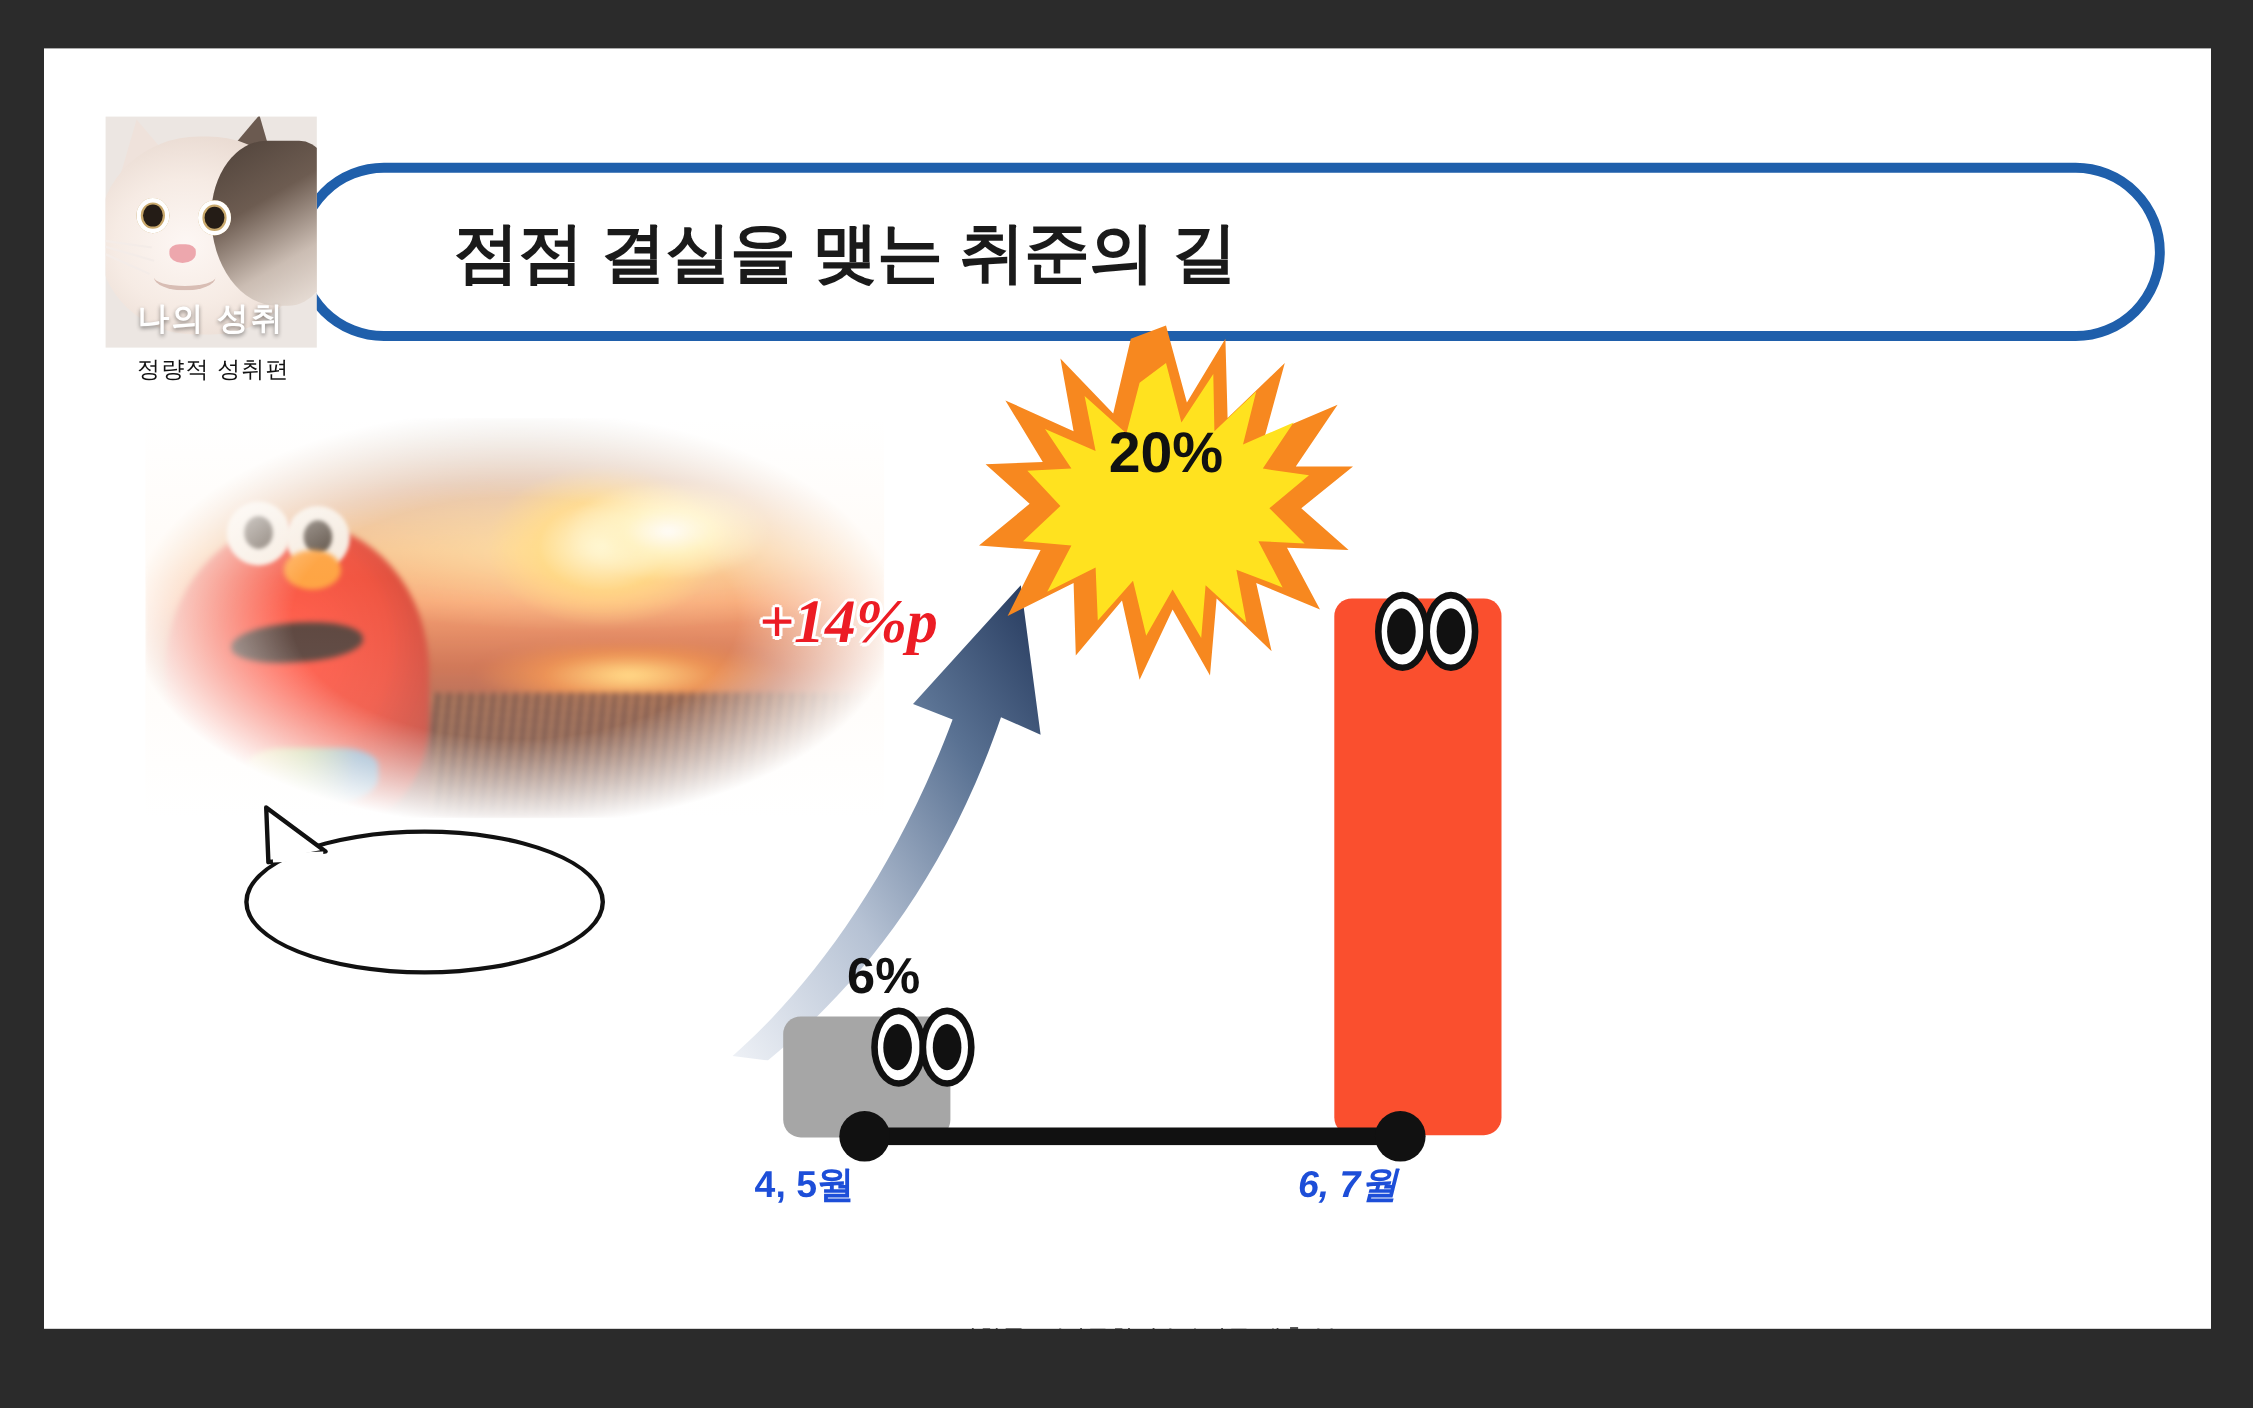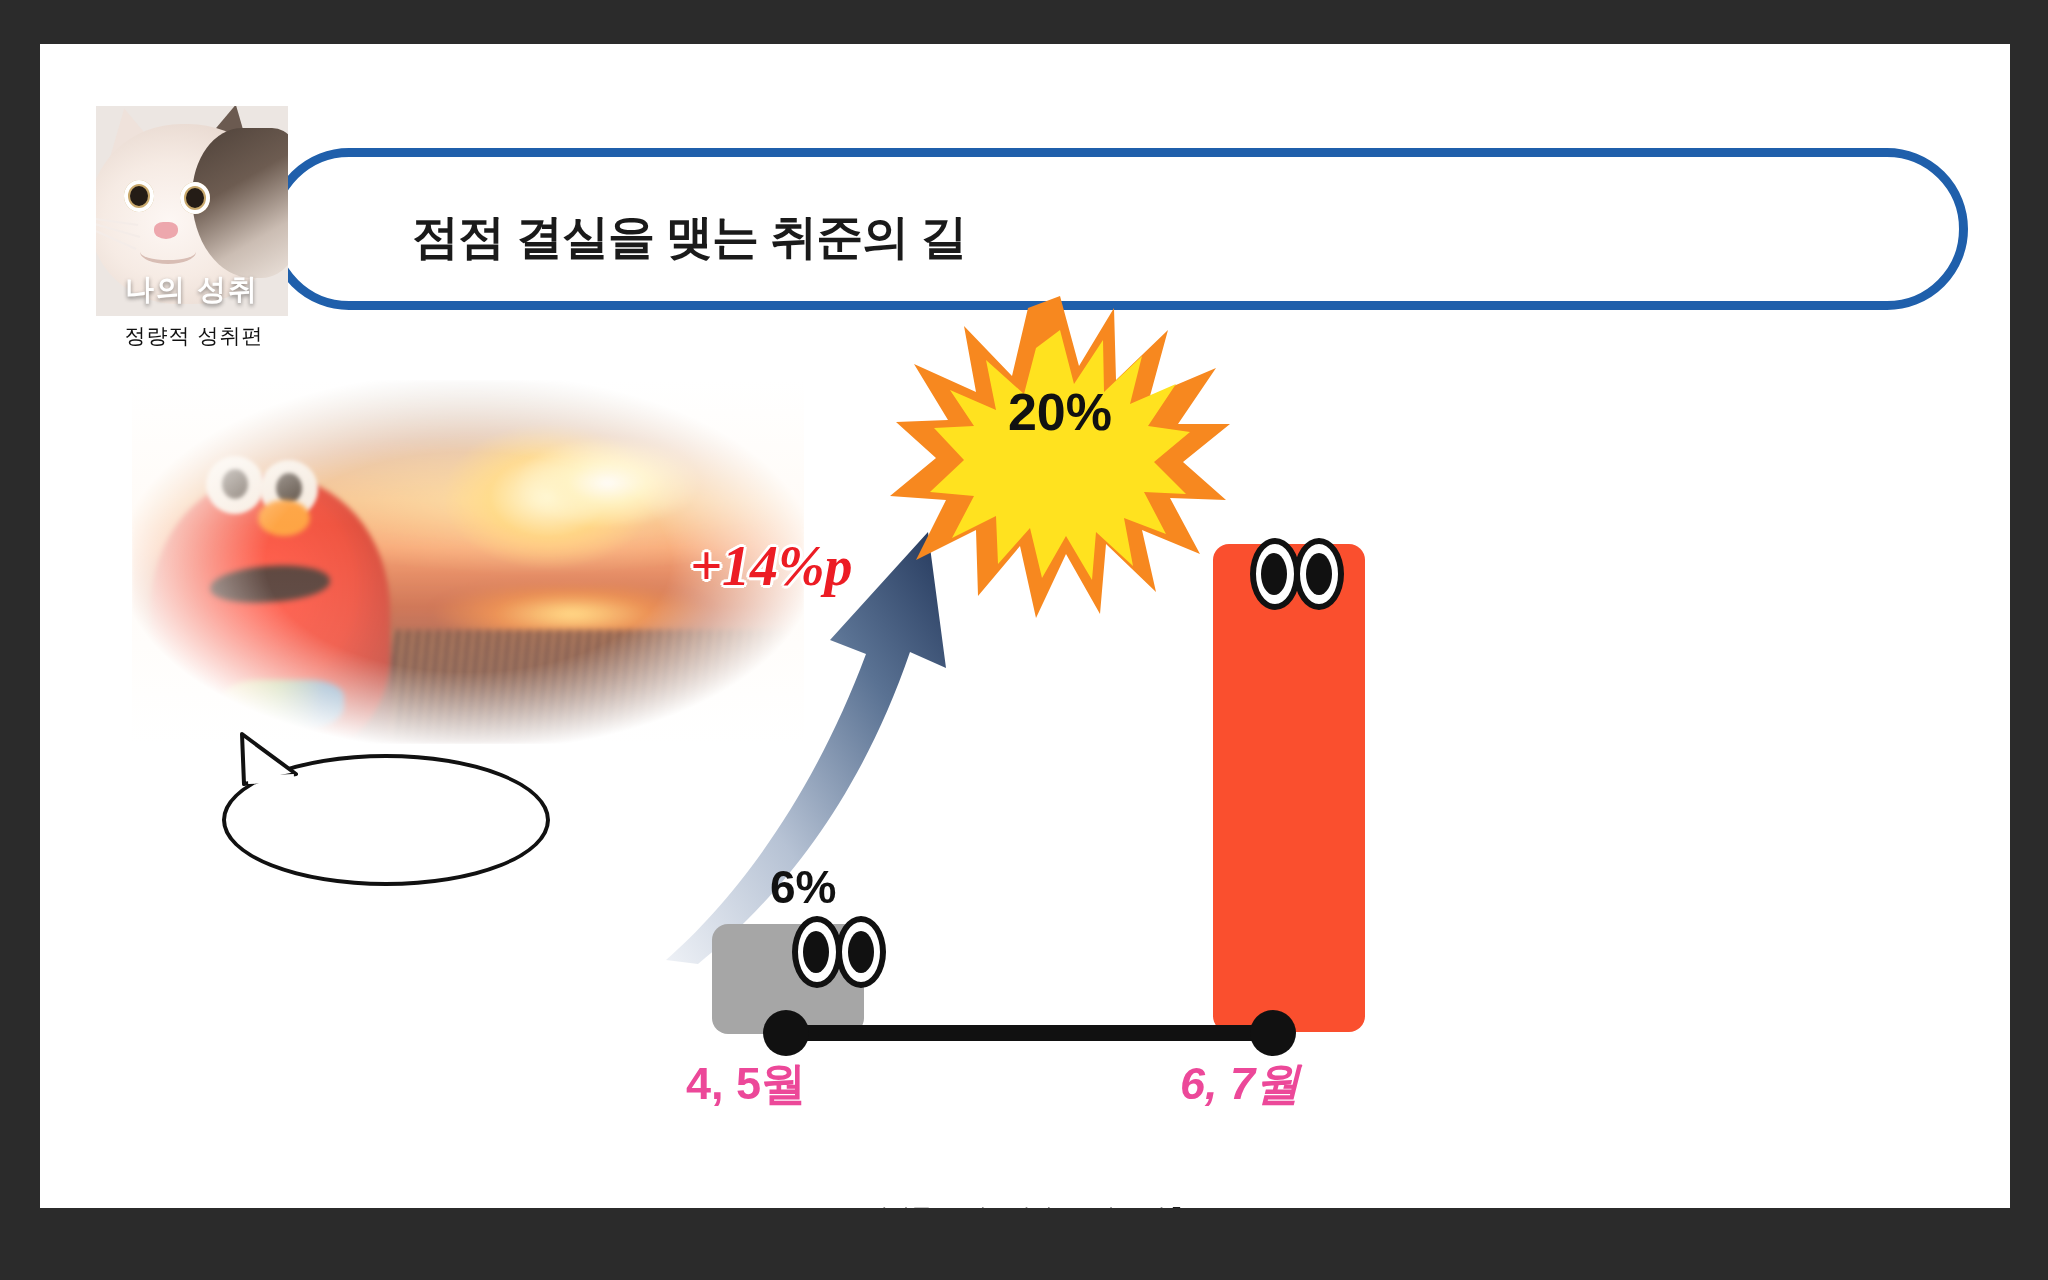--- a/index.html
+++ b/index.html
@@ -40,22 +40,22 @@
     width: 1700px;
     height: 162px;
     border: 9px solid #1f5fab;
     border-radius: 90px;
     box-sizing: border-box;
     background: transparent;
   }
   #page-title {
     position: absolute;
     left: 372px;
-    top: 162px;
-    font-size: 47px;
+    top: 146px;
+    font-size: 60px;
     font-weight: 700;
     color: #1a1a1a;
     letter-spacing: -1px;
     white-space: nowrap;
   }
 
   
   #cat-badge {
     position: absolute;
     left: 56px;
@@ -375,23 +375,23 @@
     height: 42px;
     border-radius: 50%;
     background: #111111;
     top: 9px;
   }
   .eye.a .iris { left: 5px; }
   .eye.b .iris { left: 6px; }
 
   .x-label {
     position: absolute;
-    font-size: 45px;
-    font-weight: 700;
-    color: #ec4899;
+    font-size: 34px;
+    font-weight: 700;
+    color: #1d4ed8;
     white-space: nowrap;
   }
   #xlabel-left  { left: 26px;  top: 710px; }
   #xlabel-right { left: 520px; top: 710px; font-style: italic; }
 
   #delta-label {
     position: absolute;
     left: 30px;
     top: 190px;
     font-family: "Liberation Serif", serif;

